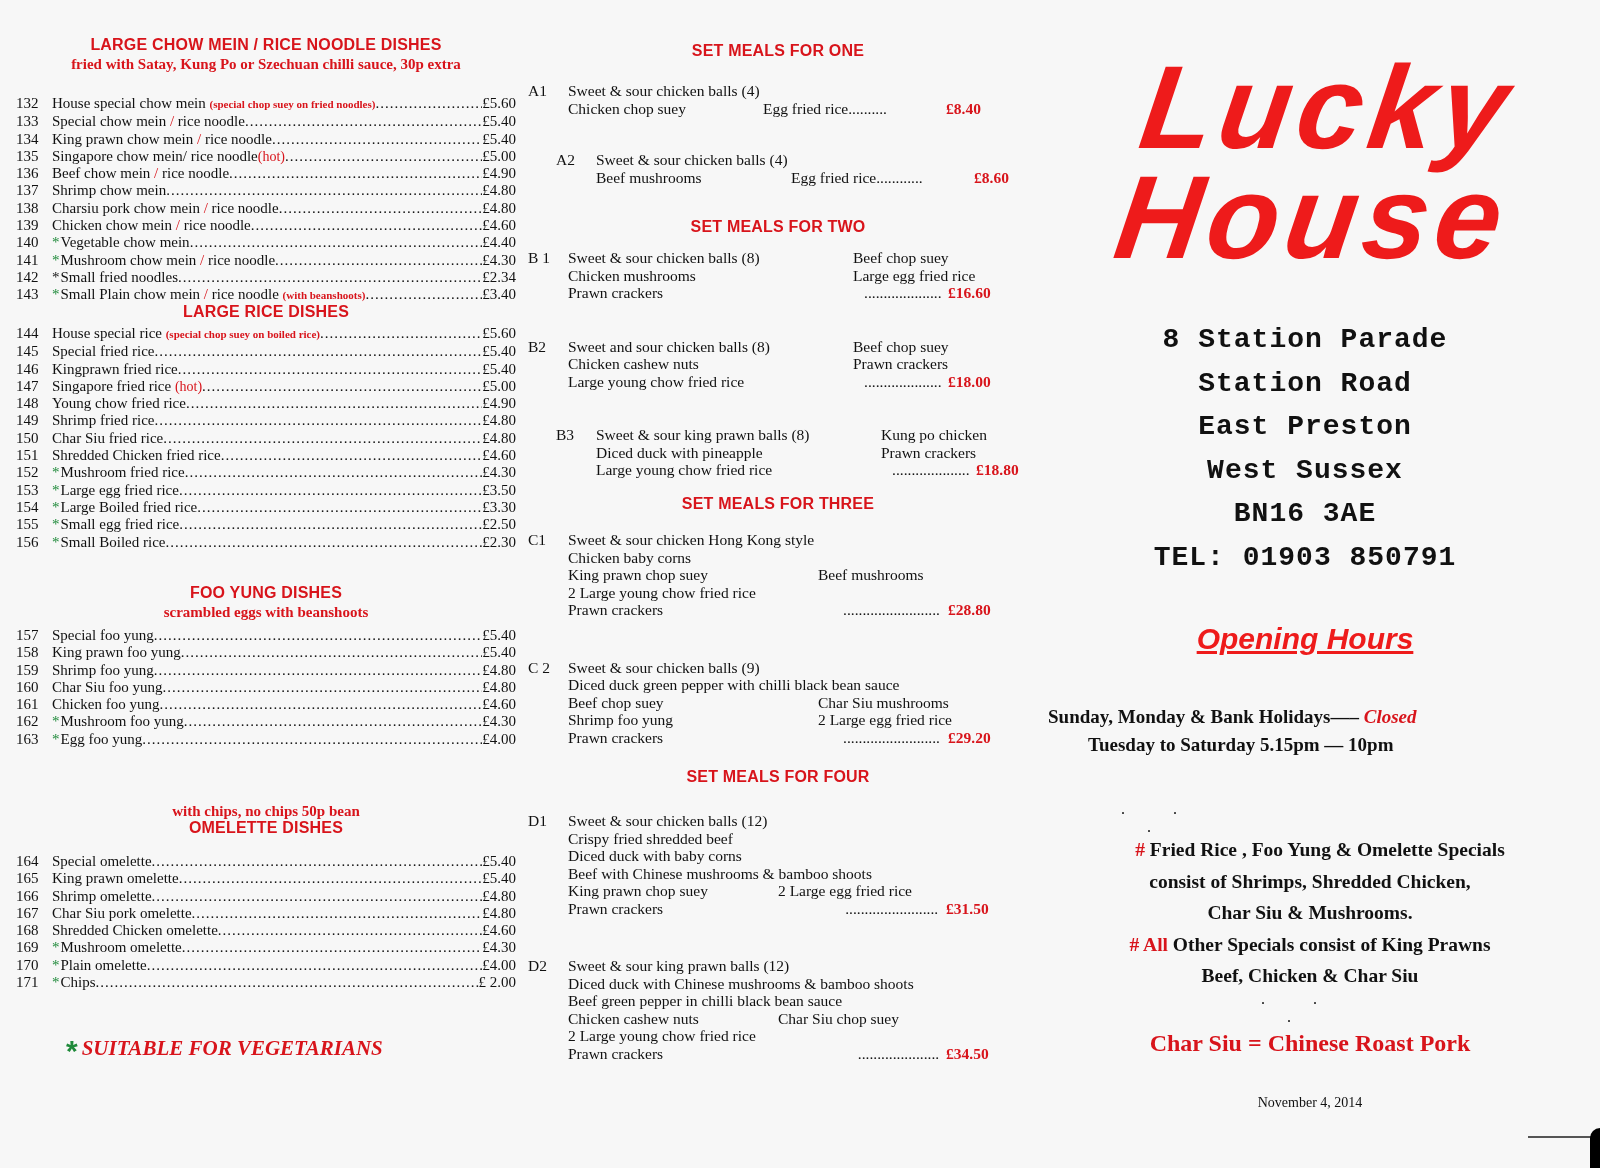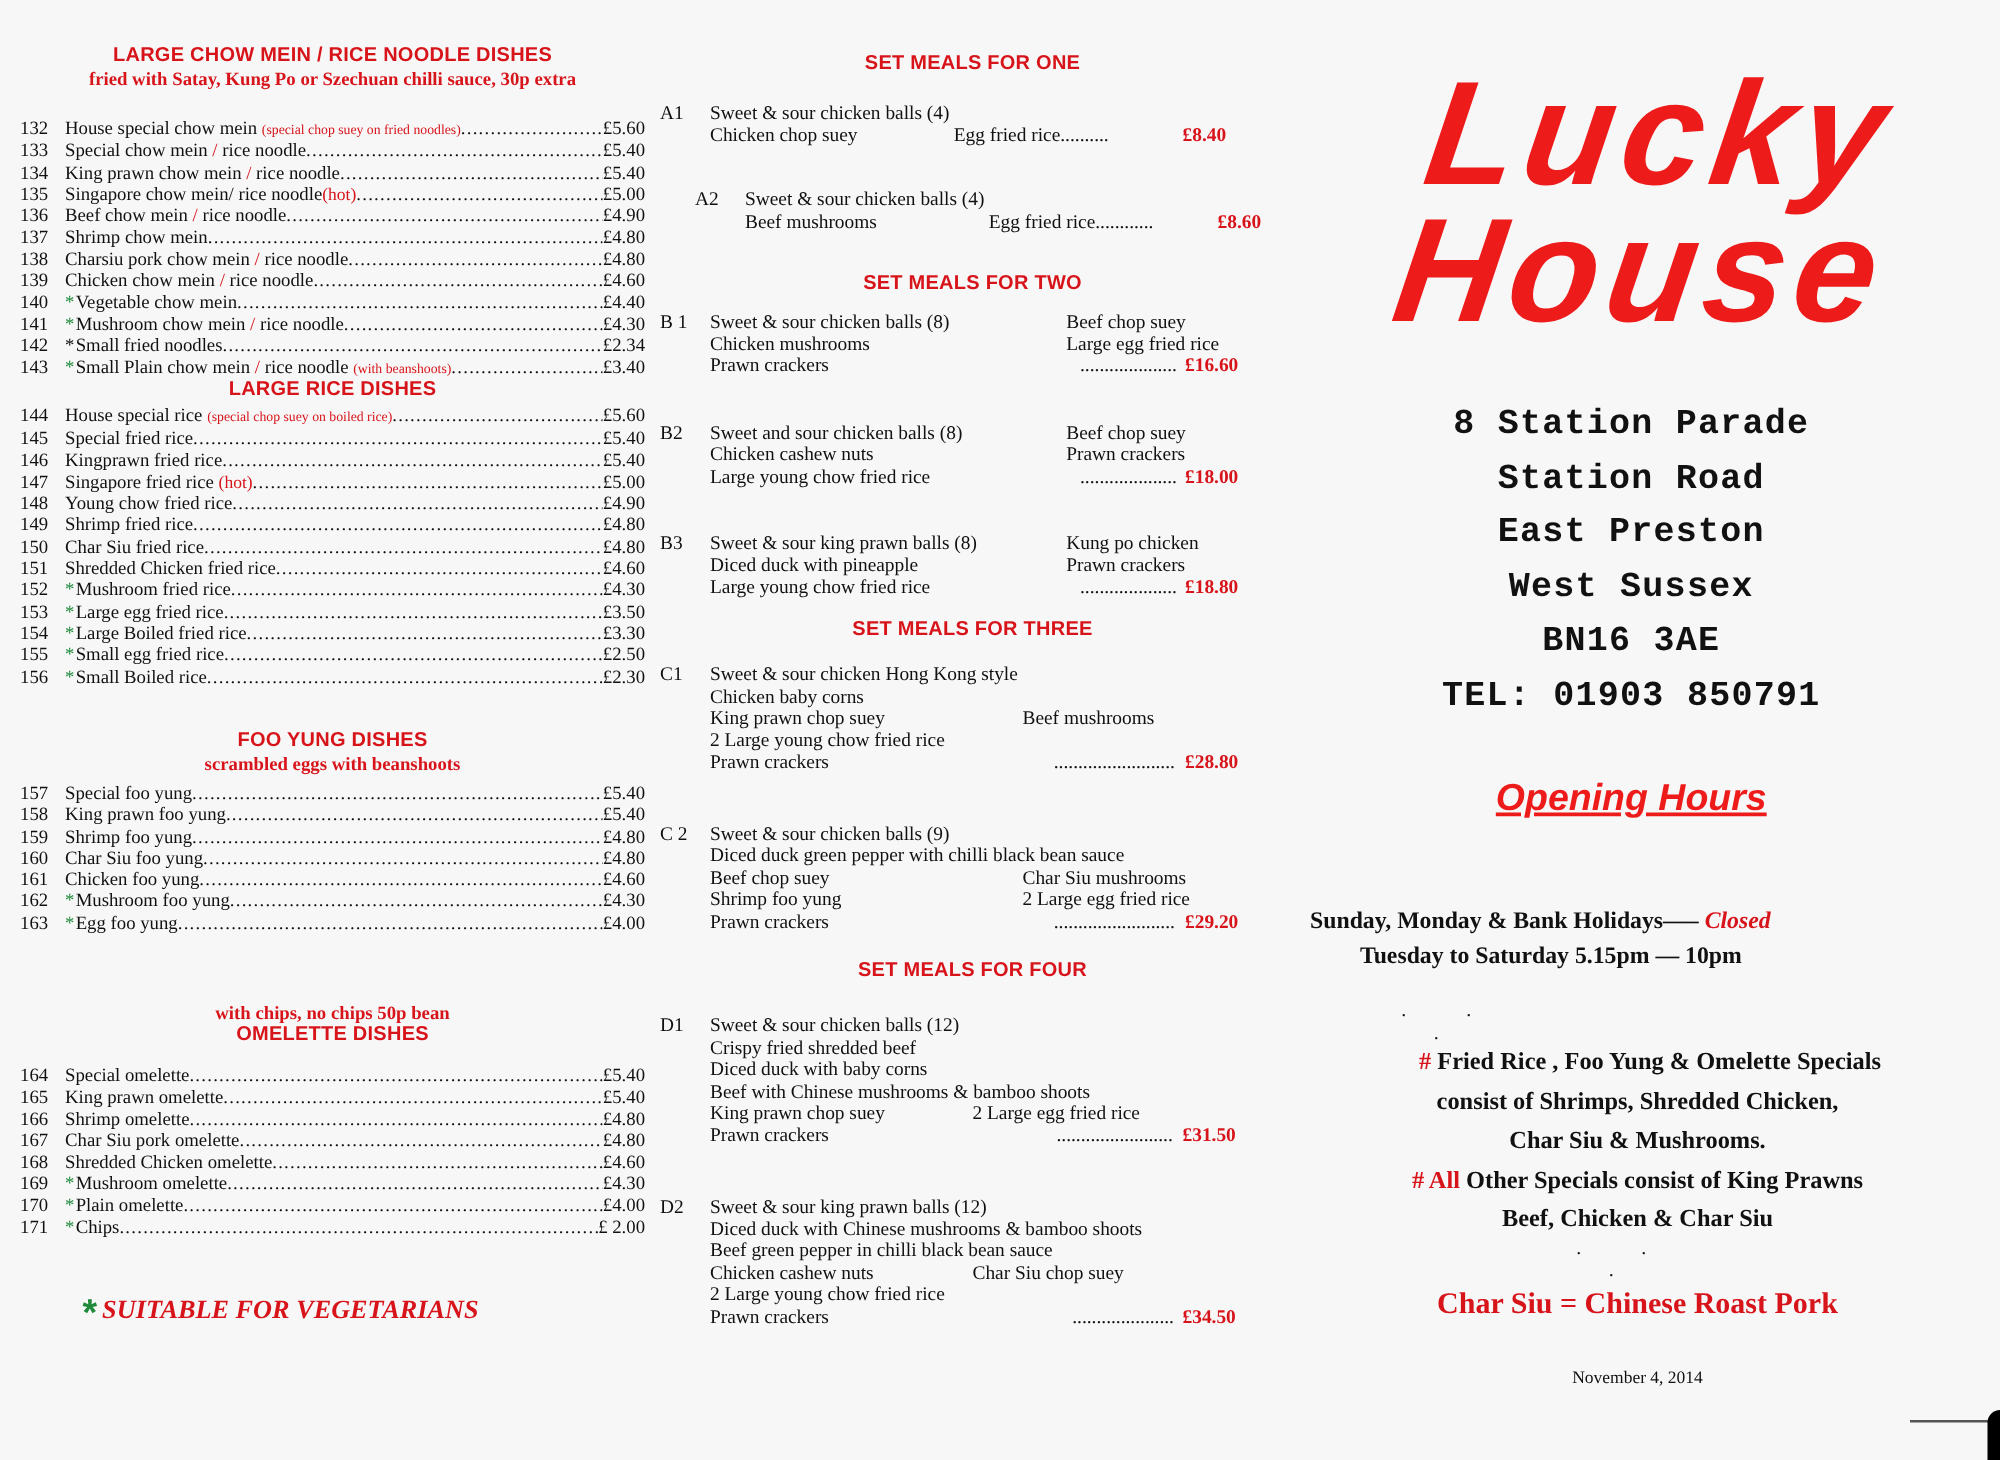--- a/index.html
+++ b/index.html
@@ -23,21 +23,21 @@
     font-size: 16px; letter-spacing: 0.2px;
   }
   .sec-sub {
     font-weight: bold; color: #d8141b; text-align: center; font-size: 15px;
   }
   .item {
     display: flex; font-size: 15px; line-height: 17.3px; white-space: nowrap;
   }
   .item .num { width: 36px; flex: none; }
   .item .name { flex: none; }
-  .item .note { color: #d8141b; font-weight: normal; font-size: 11px; }
+  .item .note { color: #d8141b; font-weight: bold; font-size: 11px; }
   .item .note.thin { font-weight: normal; font-size: 14px; }
   .item .dots { flex: 1; overflow: hidden; letter-spacing: 1px; }
   .item .dots::before { content: "........................................................................................................................"; }
   .item .price { flex: none; }
   .star { margin-right: 1px; }
 
   .meal { font-size: 15.5px; line-height: 17.5px; position: relative; }
   .meal .code { position: absolute; left: 0; top: 0; }
   .meal .line { position: relative; padding-left: 40px; height: 17.5px; white-space: nowrap; }
   .meal .line .r { position: absolute; }
@@ -49,21 +49,21 @@
     letter-spacing: 6px; transform: skewX(-8deg);
   }
   .addr {
     font-family: Liberation Mono, monospace; font-weight: bold; text-align: center;
     font-size: 28px; line-height: 43.5px; letter-spacing: 1px;
   }
   .hours-title {
     font-family: "Liberation Sans", sans-serif; font-style: italic; font-weight: bold;
     color: #ee1b1b; text-align: center; font-size: 30px; text-decoration: underline;
   }
-  .hours { font-weight: bold; font-size: 19px; line-height: 28px; white-space: nowrap; margin-top: 20px; }
+  .hours { font-weight: bold; font-size: 19px; line-height: 28px; white-space: nowrap; }
   .specials { font-weight: bold; font-size: 19.5px; line-height: 31.5px; text-align: center; }
   .dots3 { text-align: center; font-size: 16px; letter-spacing: 22px; }
 </style>
 </head>
 <body>
 
 <div class="col" id="col-left">
   <div class="sec-title" style="position:absolute;top:36px;left:0;width:500px;">LARGE CHOW MEIN / RICE NOODLE DISHES</div>
   <div class="sec-sub" style="position:absolute;top:56px;left:0;width:500px;">fried with  Satay, Kung Po or Szechuan chilli sauce, 30p extra</div>
   <div id="list-chow" style="position:absolute;top:95px;left:0;width:500px;">
@@ -351,21 +351,21 @@
         <div class="line"><span>Sweet &amp; sour chicken balls (8)</span><span class="r" style="left: 325px;">Beef chop suey</span></div>
         <div class="line"><span>Chicken mushrooms</span><span class="r" style="left: 325px;">Large egg fried rice</span></div>
         <div class="line"><span>Prawn crackers</span><span class="r" style="left: 336px;">....................</span><span class="r price" style="left: 420px;">£16.60</span></div>
       </div>
       <div class="meal" style="margin-bottom: 36px;">
         <span class="code">B2</span>
         <div class="line"><span>Sweet and sour chicken balls (8)</span><span class="r" style="left: 325px;">Beef chop suey</span></div>
         <div class="line"><span>Chicken cashew nuts</span><span class="r" style="left: 325px;">Prawn crackers</span></div>
         <div class="line"><span>Large young chow fried rice</span><span class="r" style="left: 336px;">....................</span><span class="r price" style="left: 420px;">£18.00</span></div>
       </div>
-      <div class="meal" style="margin-bottom: 0px;">
+      <div class="meal" style="margin-bottom: 0px; margin-left: 28px;">
         <span class="code">B3</span>
         <div class="line"><span>Sweet &amp; sour king prawn balls (8)</span><span class="r" style="left: 325px;">Kung po chicken</span></div>
         <div class="line"><span>Diced duck with pineapple</span><span class="r" style="left: 325px;">Prawn crackers</span></div>
         <div class="line"><span>Large young chow fried rice</span><span class="r" style="left: 336px;">....................</span><span class="r price" style="left: 420px;">£18.80</span></div>
       </div>
     </div>
 
   <div class="sec-title" style="position:absolute;top:495px;left:0;width:500px;">SET MEALS FOR THREE</div>
   <div id="meals-three" style="position:absolute;top:531px;left:0;width:470px;">
       <div class="meal" style="margin-bottom: 40px;">

